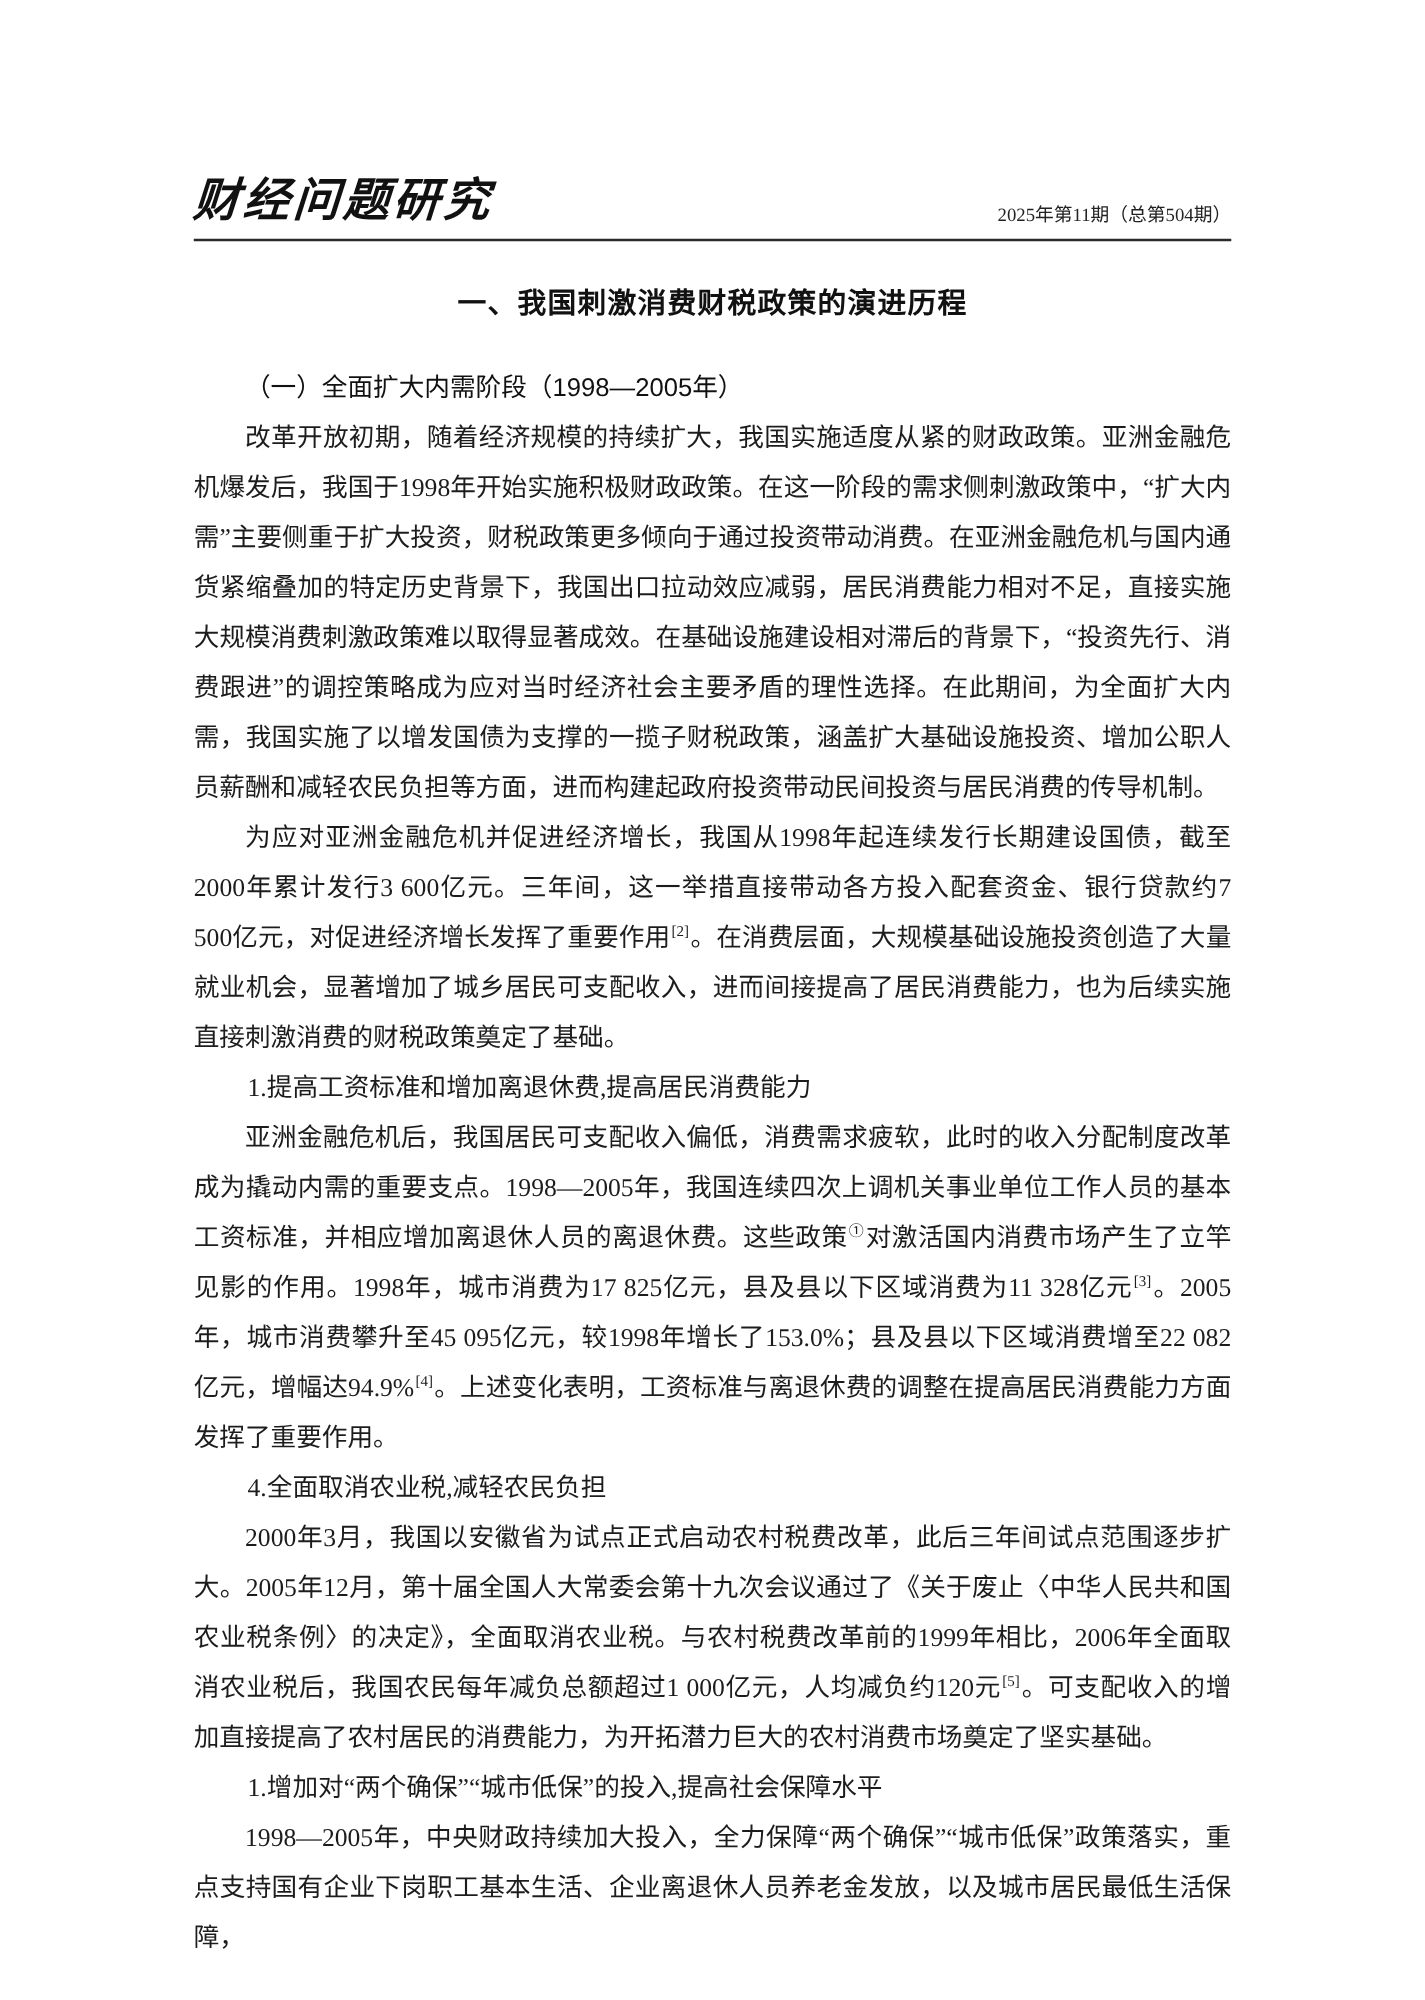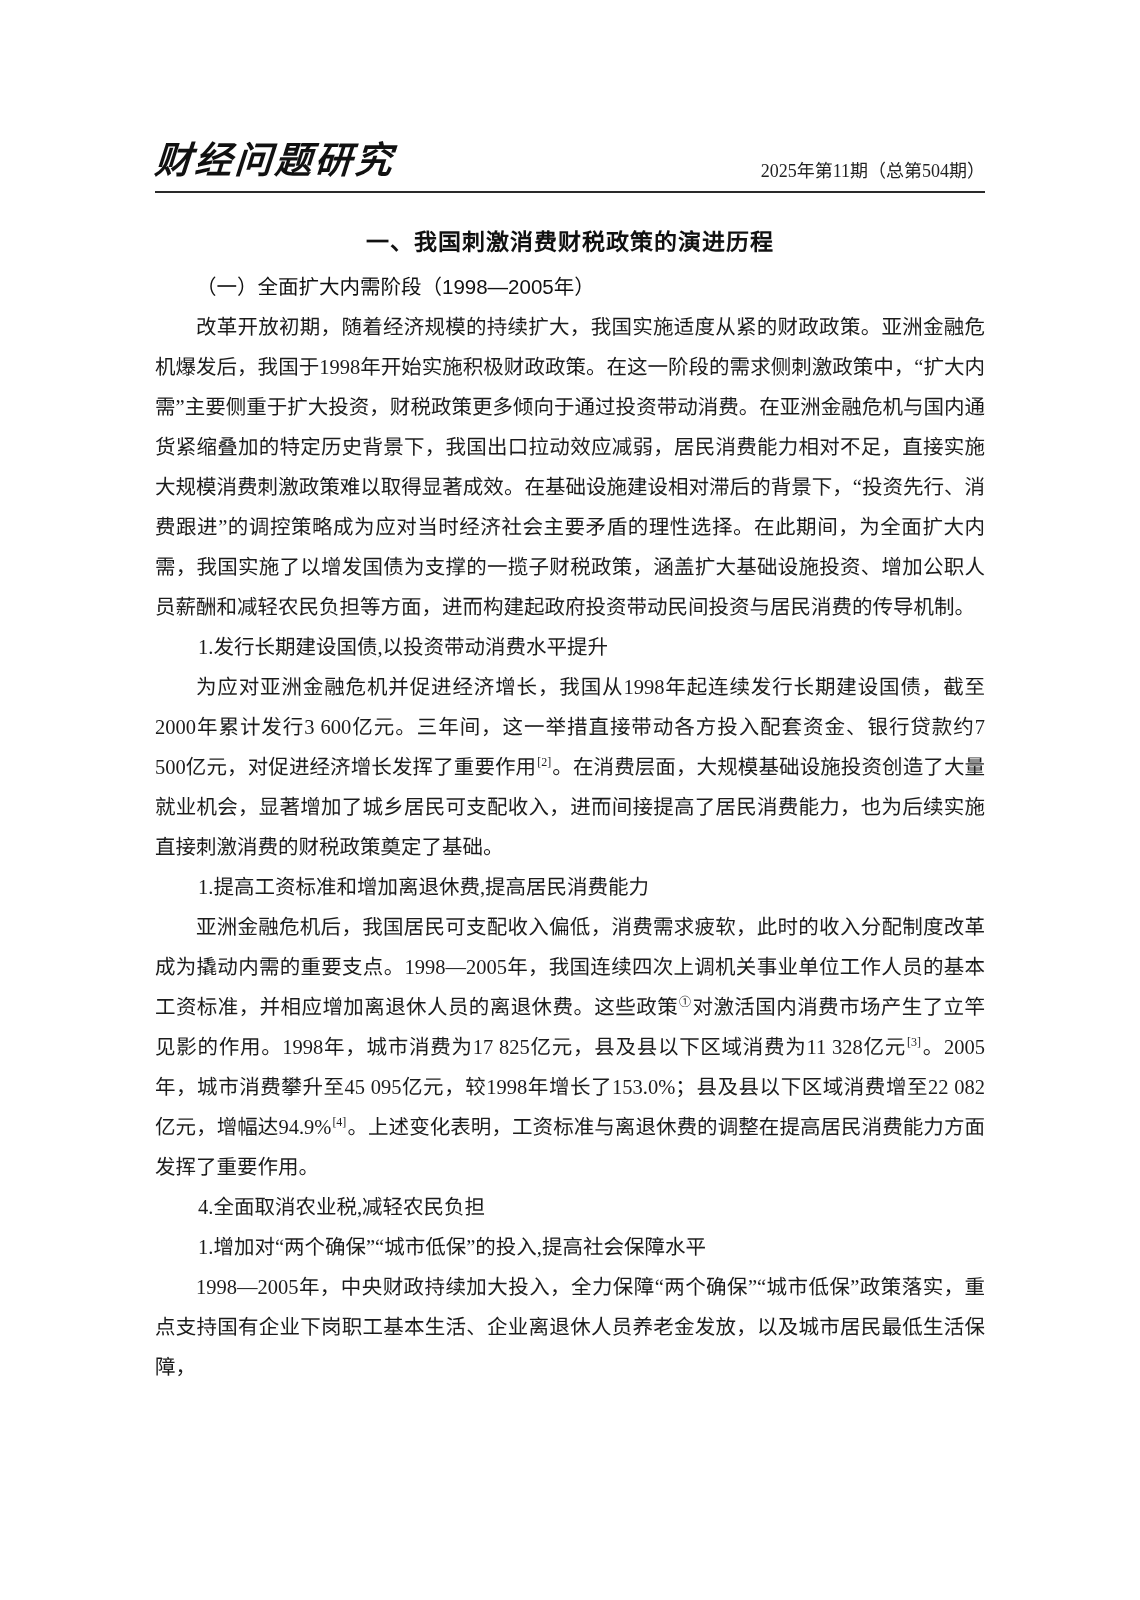--- a/index.html
+++ b/index.html
@@ -16,28 +16,28 @@
   .header {
     display: flex; justify-content: space-between; align-items: flex-end;
     padding-top: 130px;
   }
   .journal-logo {
     font-family: "Liberation Serif", "DejaVu Serif", serif;
     font-size: 37px; font-weight: 900; font-style: italic;
     letter-spacing: 3px; transform: skewX(-4deg);
     color: #111;
   }
-  .issue-info { font-size: 18px; color: #222; padding-bottom: 2px; }
+  .issue-info { font-size: 15px; color: #222; padding-bottom: 2px; }
   .header-rule { border: none; border-top: 2px solid #2a2a2a; margin-top: 7px; }
 
   
   .section-title {
     font-family: "Liberation Sans", "DejaVu Sans", sans-serif;
     font-size: 23px; font-weight: 700; text-align: center;
-    margin-top: 30px; margin-bottom: 10px; color: #111;
+    margin-top: 30px; margin-bottom: 34px; color: #111;
     letter-spacing: 1px;
   }
 
   
   .article-body p {
     font-size: 20.5px; line-height: 40px;
     text-align: justify; text-justify: inter-ideograph;
     text-indent: 2em; color: #1c1c1c;
   }
   .article-body p.heading-bold {
@@ -61,23 +61,23 @@
       <div class="issue-info">2025年第11期（总第504期）</div>
     </div>
 
     <hr class="header-rule">
 
     <h1 class="section-title">一、我国刺激消费财税政策的演进历程</h1>
 
     <div class="article-body">
         <p class="heading-bold">（一）全面扩大内需阶段（1998—2005年）</p>
         <p class="para">改革开放初期，随着经济规模的持续扩大，我国实施适度从紧的财政政策。亚洲金融危机爆发后，我国于1998年开始实施积极财政政策。在这一阶段的需求侧刺激政策中，“扩大内需”主要侧重于扩大投资，财税政策更多倾向于通过投资带动消费。在亚洲金融危机与国内通货紧缩叠加的特定历史背景下，我国出口拉动效应减弱，居民消费能力相对不足，直接实施大规模消费刺激政策难以取得显著成效。在基础设施建设相对滞后的背景下，“投资先行、消费跟进”的调控策略成为应对当时经济社会主要矛盾的理性选择。在此期间，为全面扩大内需，我国实施了以增发国债为支撑的一揽子财税政策，涵盖扩大基础设施投资、增加公职人员薪酬和减轻农民负担等方面，进而构建起政府投资带动民间投资与居民消费的传导机制。</p>
-        <p class="heading-num">1.发行长期建设国债,以投资带动消费水平提升</p>
         <p class="para">为应对亚洲金融危机并促进经济增长，我国从1998年起连续发行长期建设国债，截至2000年累计发行3 600亿元。三年间，这一举措直接带动各方投入配套资金、银行贷款约7 500亿元，对促进经济增长发挥了重要作用<sup>[2]</sup>。在消费层面，大规模基础设施投资创造了大量就业机会，显著增加了城乡居民可支配收入，进而间接提高了居民消费能力，也为后续实施直接刺激消费的财税政策奠定了基础。</p>
         <p class="heading-num">1.提高工资标准和增加离退休费,提高居民消费能力</p>
         <p class="para">亚洲金融危机后，我国居民可支配收入偏低，消费需求疲软，此时的收入分配制度改革成为撬动内需的重要支点。1998—2005年，我国连续四次上调机关事业单位工作人员的基本工资标准，并相应增加离退休人员的离退休费。这些政策<sup>①</sup>对激活国内消费市场产生了立竿见影的作用。1998年，城市消费为17 825亿元，县及县以下区域消费为11 328亿元<sup>[3]</sup>。2005年，城市消费攀升至45 095亿元，较1998年增长了153.0%；县及县以下区域消费增至22 082亿元，增幅达94.9%<sup>[4]</sup>。上述变化表明，工资标准与离退休费的调整在提高居民消费能力方面发挥了重要作用。</p>
         <p class="heading-num">4.全面取消农业税,减轻农民负担</p>
+        <p class="para">2000年3月，我国以安徽省为试点正式启动农村税费改革，此后三年间试点范围逐步扩大。2005年12月，第十届全国人大常委会第十九次会议通过了《关于废止〈中华人民共和国农业税条例〉的决定》，全面取消农业税。与农村税费改革前的1999年相比，2006年全面取消农业税后，我国农民每年减负总额超过1 000亿元，人均减负约120元<sup>[5]</sup>。可支配收入的增加直接提高了农村居民的消费能力，为开拓潜力巨大的农村消费市场奠定了坚实基础。</p>
         <p class="heading-num">1.增加对“两个确保”“城市低保”的投入,提高社会保障水平</p>
         <p class="para">1998—2005年，中央财政持续加大投入，全力保障“两个确保”“城市低保”政策落实，重点支持国有企业下岗职工基本生活、企业离退休人员养老金发放，以及城市居民最低生活保障，</p>
       </div>
 
   </div>
 </div>
 
 </body></html>

